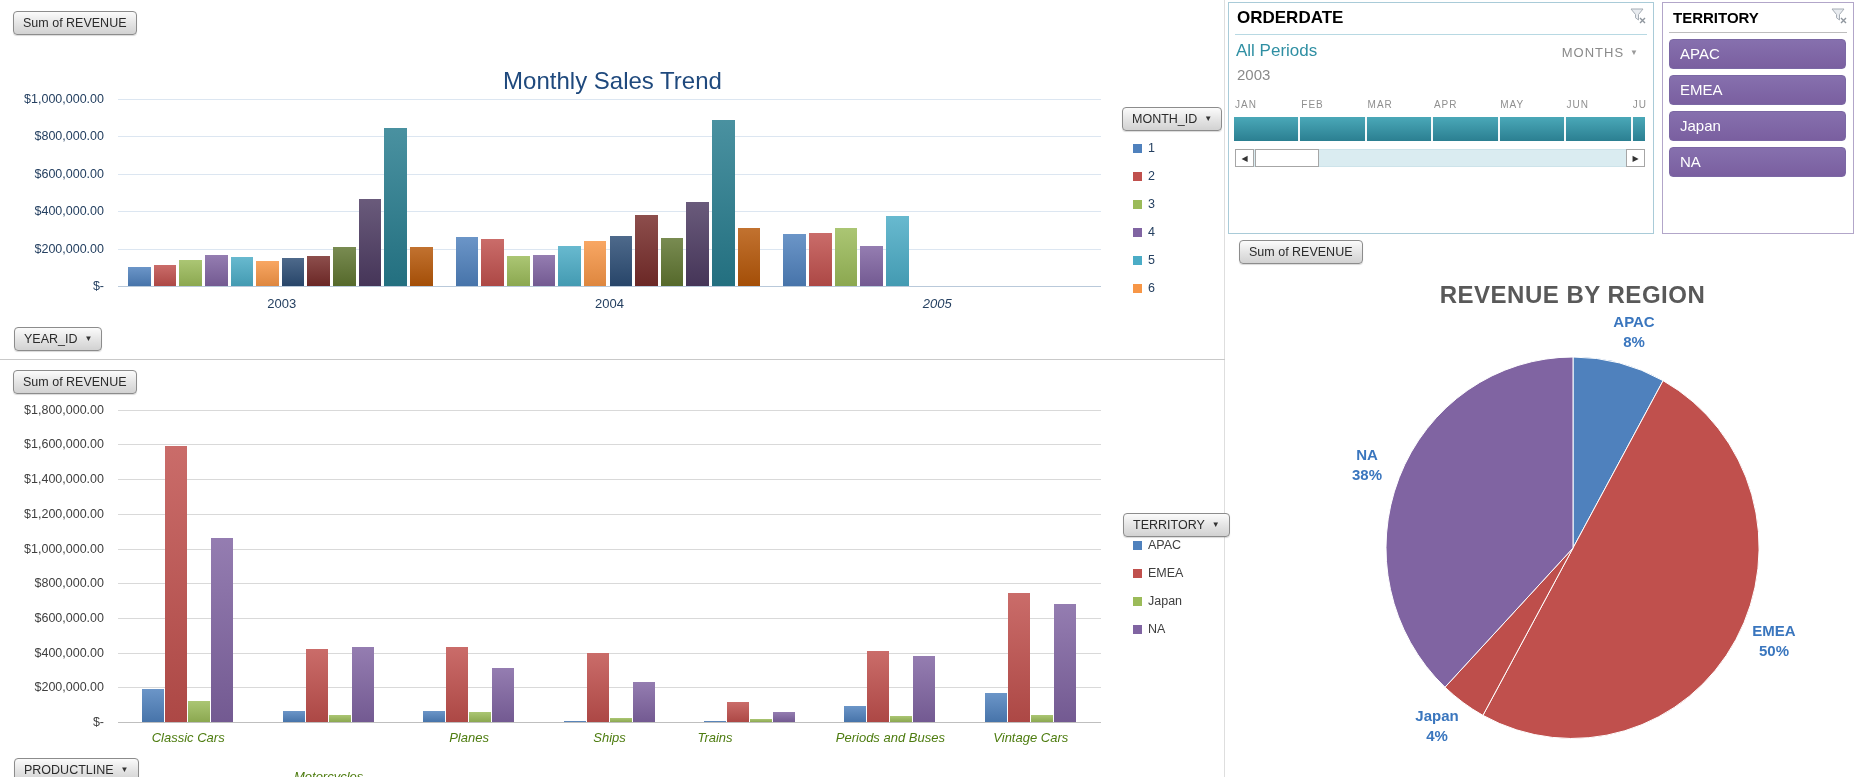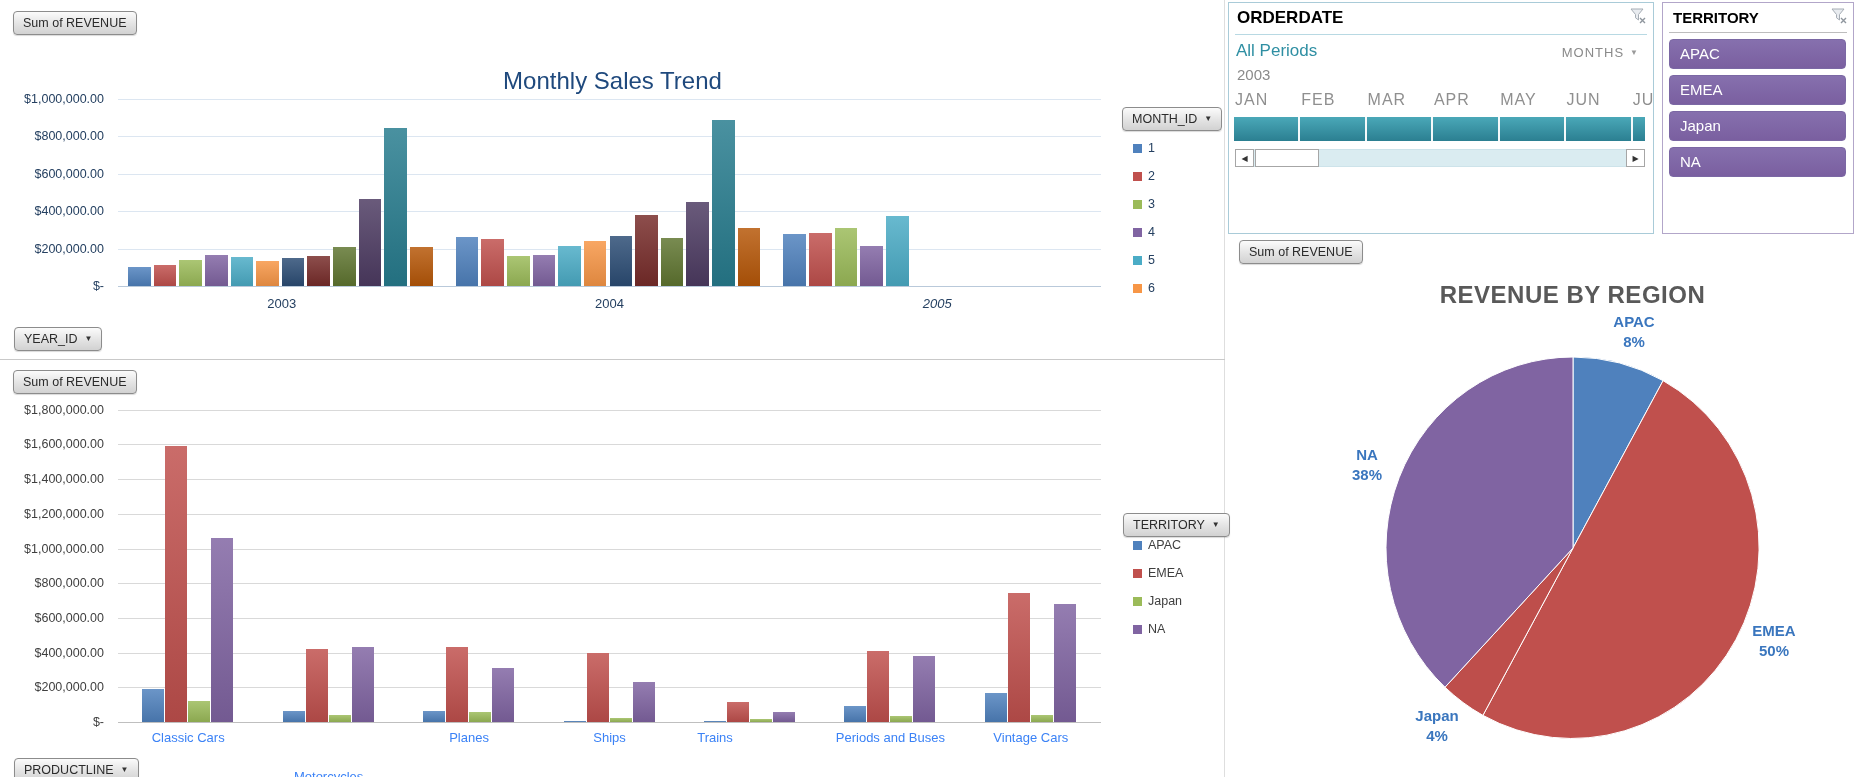--- a/index.html
+++ b/index.html
@@ -27,40 +27,40 @@
     font-size:24px;font-weight:bold;color:#595959;letter-spacing:.5px;
   }
   .gridline{position:absolute;height:1px;background:#dce6f1;}
   .gridline.gray{background:#d9d9d9;}
   .axisline{position:absolute;height:1px;background:#b9c9da;}
   .axisline.gray{background:#bfbfbf;}
   .ylab{position:absolute;width:104px;text-align:right;font-size:12.5px;color:#254061;transform:translateY(-50%);}
   .ylab.gray{color:#3f3f3f;}
   .bar{position:absolute;background-image:linear-gradient(to bottom,rgba(255,255,255,.16),rgba(0,0,0,.10));}
   .xlab{position:absolute;text-align:center;font-size:13px;color:#254061;transform:translateX(-50%);white-space:nowrap;}
-  .xlab.gray{color:#3b82f6;}
+  .xlab.gray{color:#4d7c0f;font-style:italic;}
   .legend-item{position:absolute;display:flex;align-items:center;gap:6px;font-size:12.5px;}
   .legend-item .sw{width:9px;height:9px;flex:0 0 9px;}
   .sep{position:absolute;background:#c9c9c9;}
   
   .panel{position:absolute;background:#fff;}
   #orderdatePanel{left:1228px;top:2px;width:424px;height:230px;border:1px solid #a9cbd8;}
   #territoryPanel{left:1662px;top:2px;width:190px;height:230px;border:1px solid #b2a6c9;}
   .slicer-title{position:absolute;left:8px;top:5px;font-weight:bold;color:#000;}
   #orderdatePanel .slicer-title{font-size:17px;}
   #territoryPanel .slicer-title{font-size:15px;top:6px;left:10px;}
   .funnel{position:absolute;width:18px;height:18px;}
   .slicer-divider{position:absolute;left:6px;right:6px;height:1px;}
   #orderdatePanel .slicer-divider{top:31px;background:#b8d9e3;}
   #territoryPanel .slicer-divider{top:29px;background:#bdbdbd;}
   .tl-selection{position:absolute;left:7px;top:38px;font-size:17px;color:#2f8fa3;}
   .tl-level{position:absolute;right:14px;top:42px;font-size:13px;color:#8a8a8a;letter-spacing:1px;display:flex;gap:6px;align-items:center;}
   .tl-level .caret{font-size:8px;color:#9a9a9a;}
   .tl-year{position:absolute;left:8px;top:63px;font-size:15px;color:#8a8a8a;}
-  .tl-month{position:absolute;top:88px;font-size:16px;color:#8f8f8f;letter-spacing:1px;}
+  .tl-month{position:absolute;top:96px;font-size:10px;color:#8f8f8f;letter-spacing:1px;}
   .tl-bar{
     position:absolute;left:5px;top:114px;width:411px;height:24px;
     background-image:
       repeating-linear-gradient(to right,transparent 0 64.5px,rgba(255,255,255,.95) 64.5px 66.5px),
       linear-gradient(#4aa8b8,#2b7f91);
   }
   .tl-scroll-track{position:absolute;left:6px;top:146px;width:410px;height:18px;background:#daecf1;border:1px solid #cde3ea;box-sizing:border-box;}
   .tl-scroll-btn{position:absolute;top:146px;width:19px;height:18px;background:#fff;border:1px solid #a6a6a6;box-sizing:border-box;
     display:flex;align-items:center;justify-content:center;font-size:8px;color:#333;}
   .tl-scroll-thumb{position:absolute;left:26px;top:146px;width:64px;height:18px;background:#fff;border:1px solid #a6a6a6;box-sizing:border-box;}

